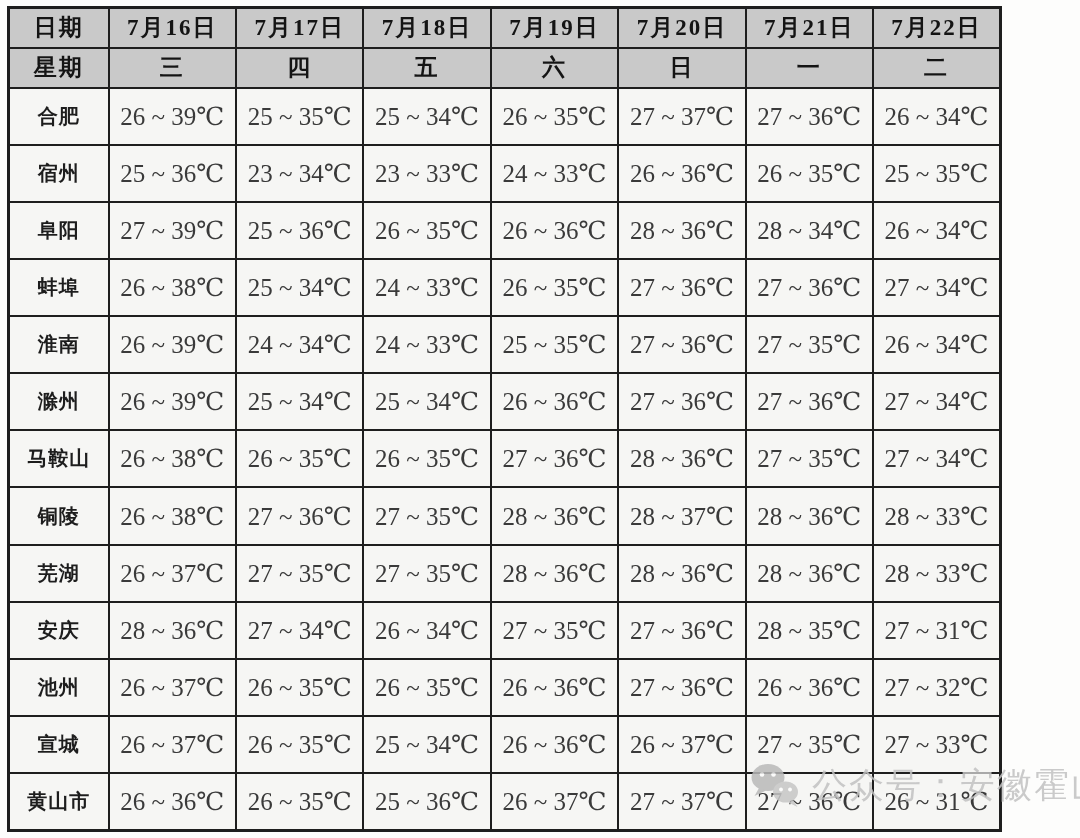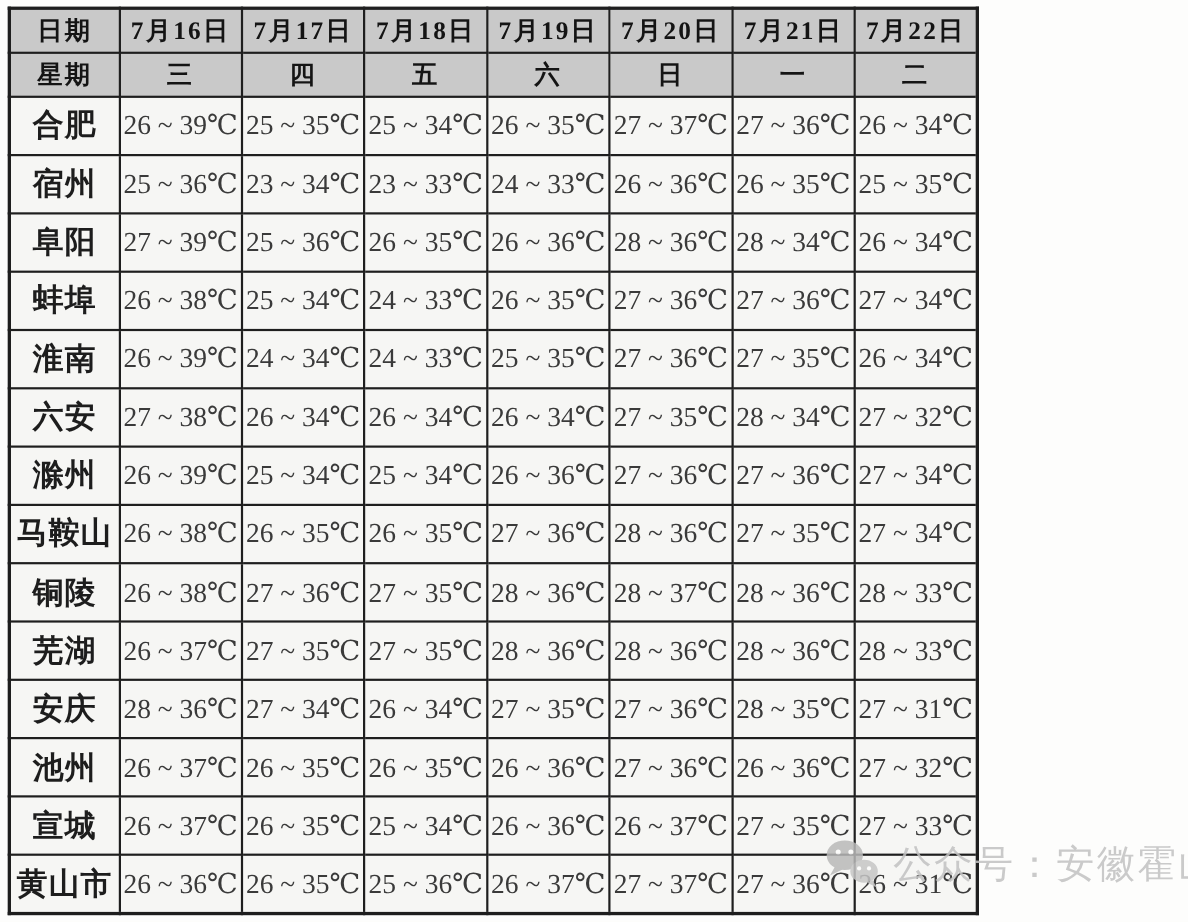--- a/index.html
+++ b/index.html
@@ -13,21 +13,21 @@
   }
   .page {
     position: relative;
     width: 1080px;
     height: 838px;
   }
   table.weather-table {
     position: absolute;
     left: 7px;
     top: 6px;
-    width: 883px;
+    width: 995px;
     height: 826px;
     border-collapse: collapse;
     table-layout: fixed;
     background: var(--cell-bg, #f6f6f4);
     border: 3px solid var(--border, #1e1e1e);
   }
   col.city-col { width: 100px; }
   th, td {
     border: 2px solid var(--border, #1e1e1e);
     text-align: center;
@@ -42,21 +42,21 @@
     color: #141414;
     font-weight: bold;
     font-size: 23px;
     letter-spacing: 2px;
   }
   tbody tr { height: 46px; }
   tbody th {
     background: var(--cell-bg, #f6f6f4);
     color: #1d1d1d;
     font-weight: bold;
-    font-size: 28px;
+    font-size: 20px;
     letter-spacing: 1px;
   }
   tbody td {
     background: var(--cell-bg, #f6f6f4);
     color: var(--body-text, #3a3a3a);
     font-weight: normal;
     font-size: 25px;
   }
   .watermark {
     position: absolute;
@@ -158,30 +158,20 @@
         </tr>
         <tr>
           <th>淮南</th>
           <td>26 ~ 39℃</td>
           <td>24 ~ 34℃</td>
           <td>24 ~ 33℃</td>
           <td>25 ~ 35℃</td>
           <td>27 ~ 36℃</td>
           <td>27 ~ 35℃</td>
           <td>26 ~ 34℃</td>
-        </tr>
-        <tr>
-          <th>六安</th>
-          <td>27 ~ 38℃</td>
-          <td>26 ~ 34℃</td>
-          <td>26 ~ 34℃</td>
-          <td>26 ~ 34℃</td>
-          <td>27 ~ 35℃</td>
-          <td>28 ~ 34℃</td>
-          <td>27 ~ 32℃</td>
         </tr>
         <tr>
           <th>滁州</th>
           <td>26 ~ 39℃</td>
           <td>25 ~ 34℃</td>
           <td>25 ~ 34℃</td>
           <td>26 ~ 36℃</td>
           <td>27 ~ 36℃</td>
           <td>27 ~ 36℃</td>
           <td>27 ~ 34℃</td>

